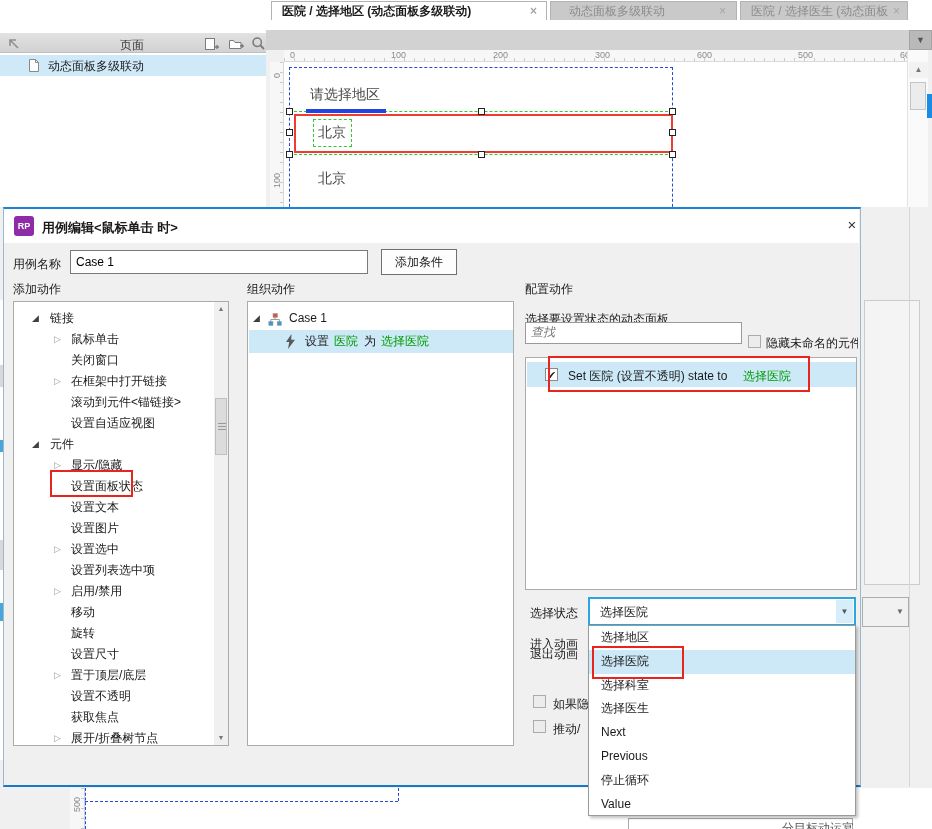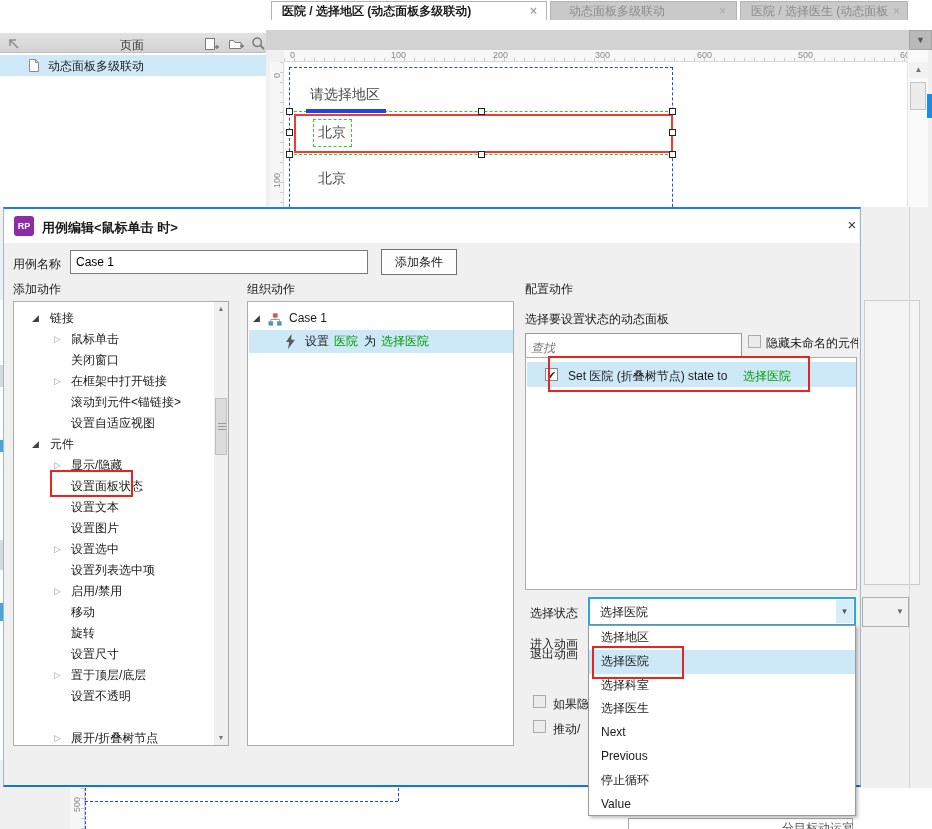--- a/index.html
+++ b/index.html
@@ -260,20 +260,21 @@
     <div class="tree-row" style="top:195px;"><span class="tree-label-item">设置文本</span></div>
     <div class="tree-row" style="top:216px;"><span class="tree-label-item">设置图片</span></div>
     <div class="tree-row" style="top:237px;"><span class="tree-arrow tree-col" style="left:26px;">▷</span><span class="tree-label-item">设置选中</span></div>
     <div class="tree-row" style="top:258px;"><span class="tree-label-item">设置列表选中项</span></div>
     <div class="tree-row" style="top:279px;"><span class="tree-arrow tree-col" style="left:26px;">▷</span><span class="tree-label-item">启用/禁用</span></div>
     <div class="tree-row" style="top:321px;"><span class="tree-label-item">旋转</span></div>
     <div class="tree-row" style="top:300px;"><span class="tree-label-item">移动</span></div>
     <div class="tree-row" style="top:342px;"><span class="tree-label-item">设置尺寸</span></div>
     <div class="tree-row" style="top:363px;"><span class="tree-arrow tree-col" style="left:26px;">▷</span><span class="tree-label-item">置于顶层/底层</span></div>
     <div class="tree-row" style="top:384px;"><span class="tree-label-item">设置不透明</span></div>
+    <div class="tree-row" style="top:405px;"><span class="tree-label-item">获取焦点</span></div>
     <div class="tree-row" style="top:426px;"><span class="tree-arrow tree-col" style="left:26px;">▷</span><span class="tree-label-item">展开/折叠树节点</span></div>
   </div>
 
   <div class="abs tsb">
     <div class="tsb-btn" style="top:0;">▲</div>
     <div class="tsb-btn" style="top:429px;">▼</div>
     <div class="tsb-thumb" style="top:96px; height:57px;">
       <span class="grip" style="top:24px;"></span>
         <span class="grip" style="top:27px;"></span>
         <span class="grip" style="top:30px;"></span>
@@ -301,28 +302,28 @@
           </svg>
       </span>
       <span class="abs" style="left:56px;">设置</span>
       <span class="abs green" style="left:85px;">医院</span>
       <span class="abs" style="left:115px;">为</span>
       <span class="abs green" style="left:132px;">选择医院</span>
     </div>
   </div>
 
   <span class="abs" style="left:525px; top:311px;">选择要设置状态的动态面板</span>
-  <input class="field-input" style="left: 525px; top: 333px; width: 217px; height: 30px; border-color: rgb(154, 154, 154); font-style: italic;" placeholder="查找">
+  <input class="field-input" style="left: 525px; top: 322px; width: 217px; height: 22px; border-color: rgb(154, 154, 154); font-style: italic; font-family: Liberation Mono, monospace;" placeholder="查找">
   <div class="checkbox dim" style="left:748px; top:335px;"></div>
   <span class="abs" style="left:766px; top:335px; width:92px; overflow:hidden; white-space:nowrap;">隐藏未命名的元件</span>
 
   <div class="listbox" style="left:525px; top:357px; width:332px; height:233px;">
     <div class="abs sel-row" style="left:1px; top:4px; width:329px; height:25px;">
       <div class="checkbox" style="left:18px; top:6px;">✔</div>
-      <span class="abs" style="left:41px; top:6px;">Set 医院 (折叠树节点) state to</span>
+      <span class="abs" style="left:41px; top:6px;">Set 医院 (设置不透明) state to</span>
       <span class="abs green" style="left:216px; top:6px;">选择医院</span>
     </div>
   </div>
   <div class="red-annot" style="left:548px; top:356px; width:262px; height:36px;"></div>
 
   <span class="abs" style="left:530px; top:605px;">选择状态</span>
   <div class="abs combo">
     <span class="combo-text">选择医院</span>
     <span class="combo-arrow">▼</span>
   </div>

